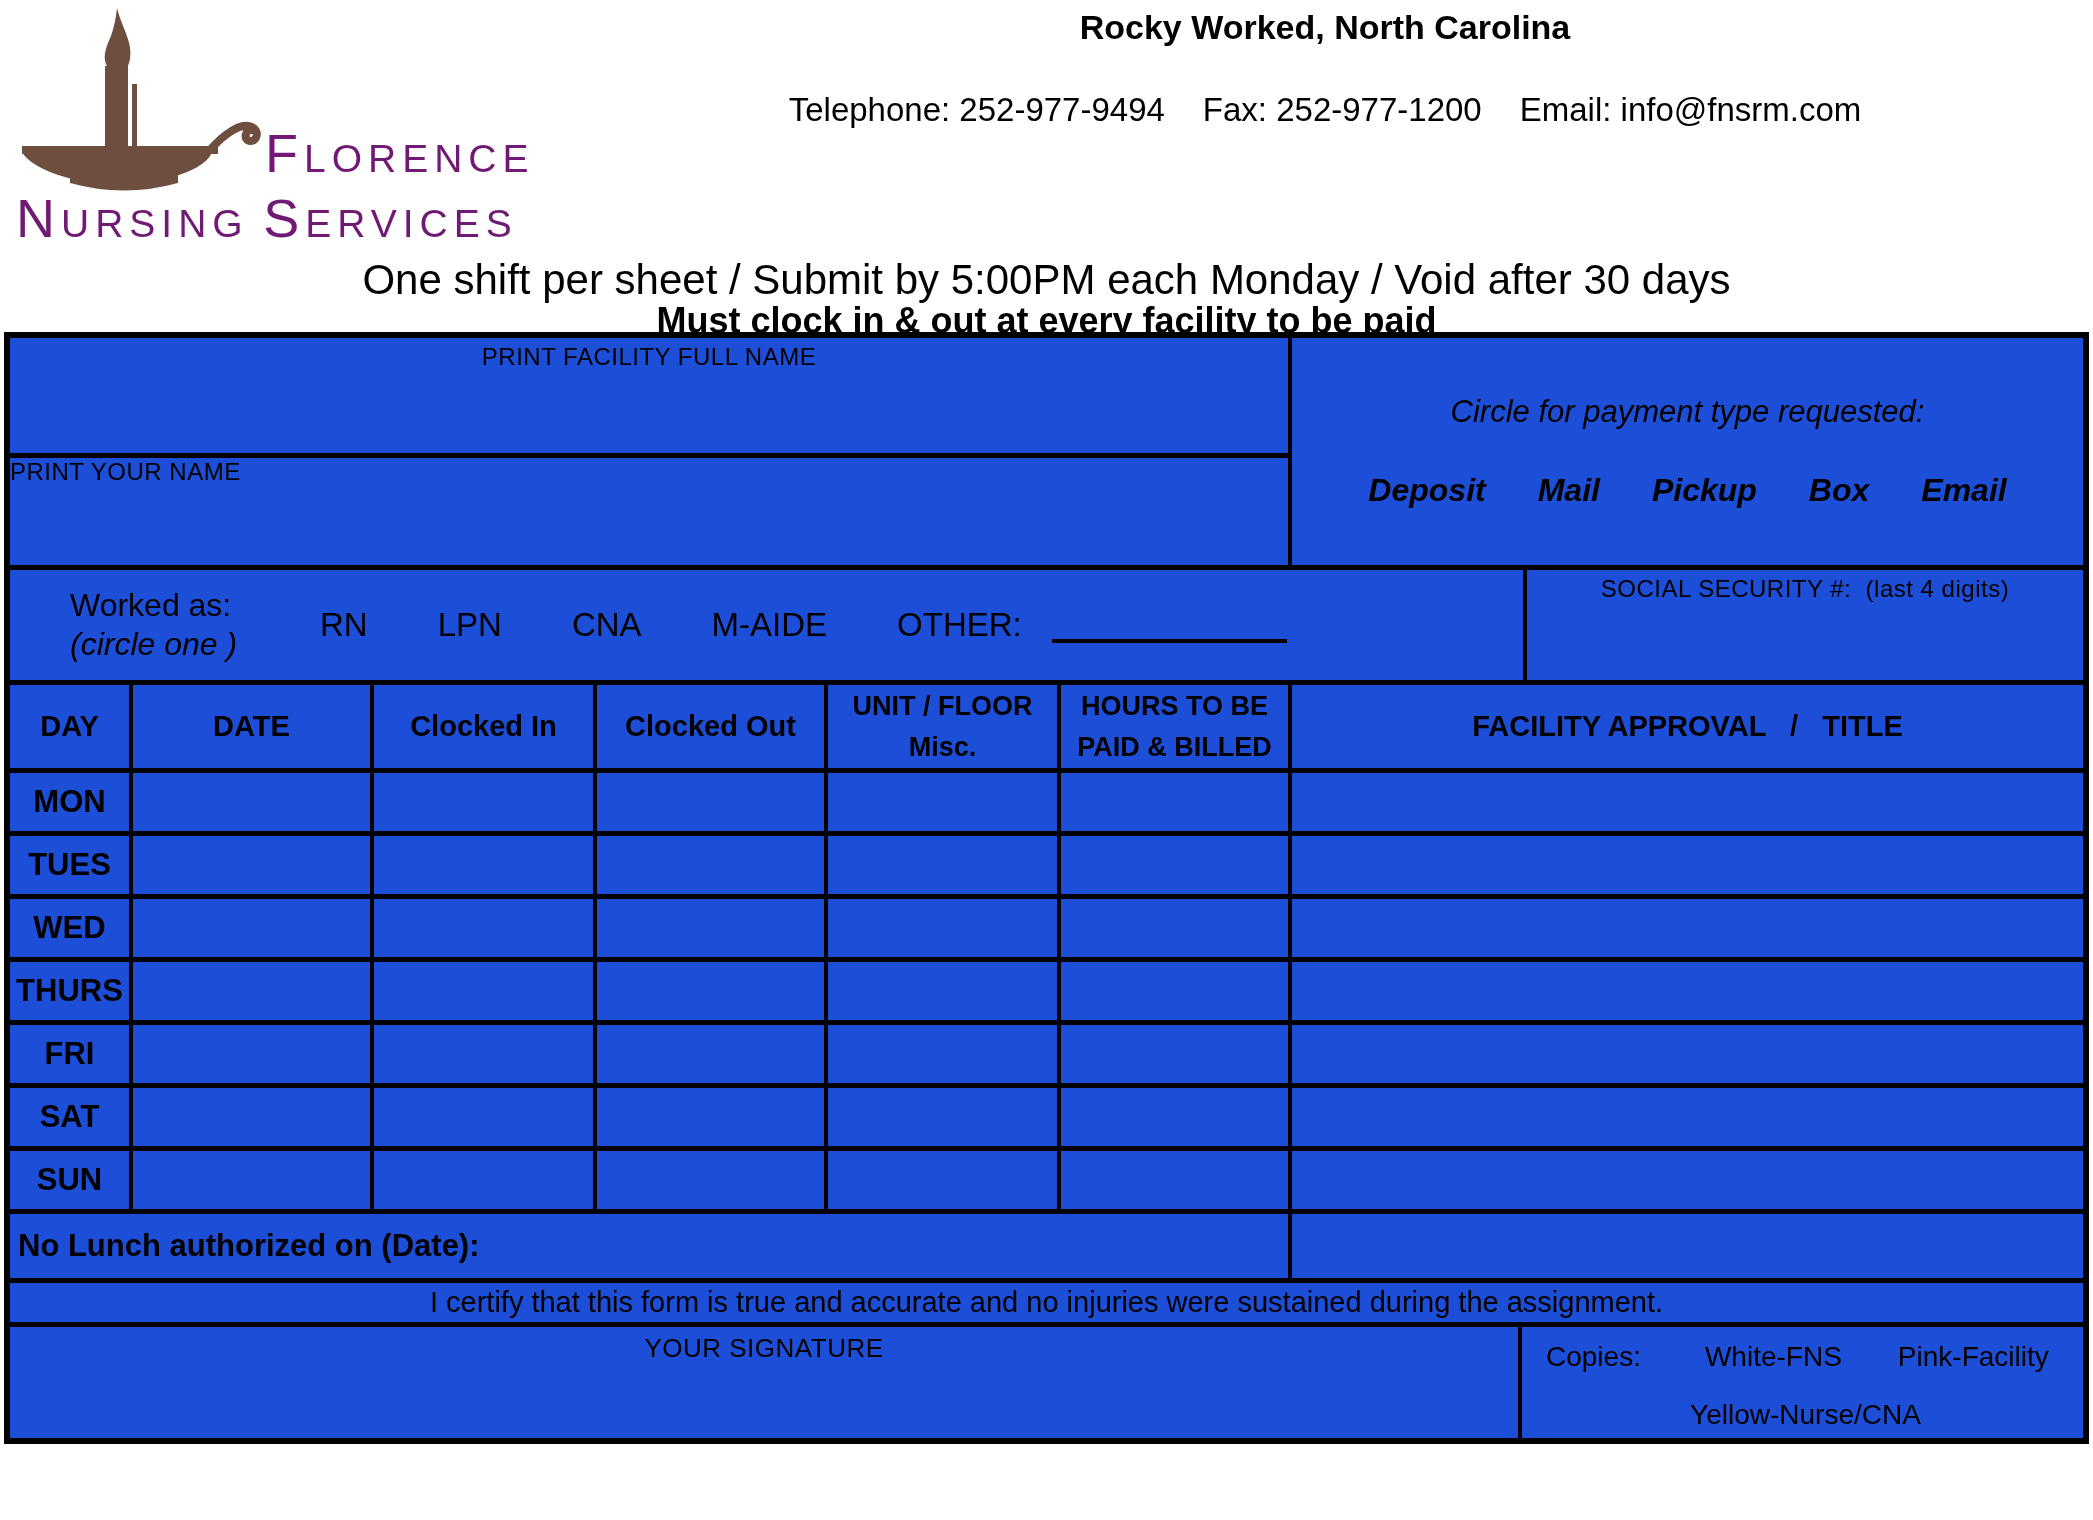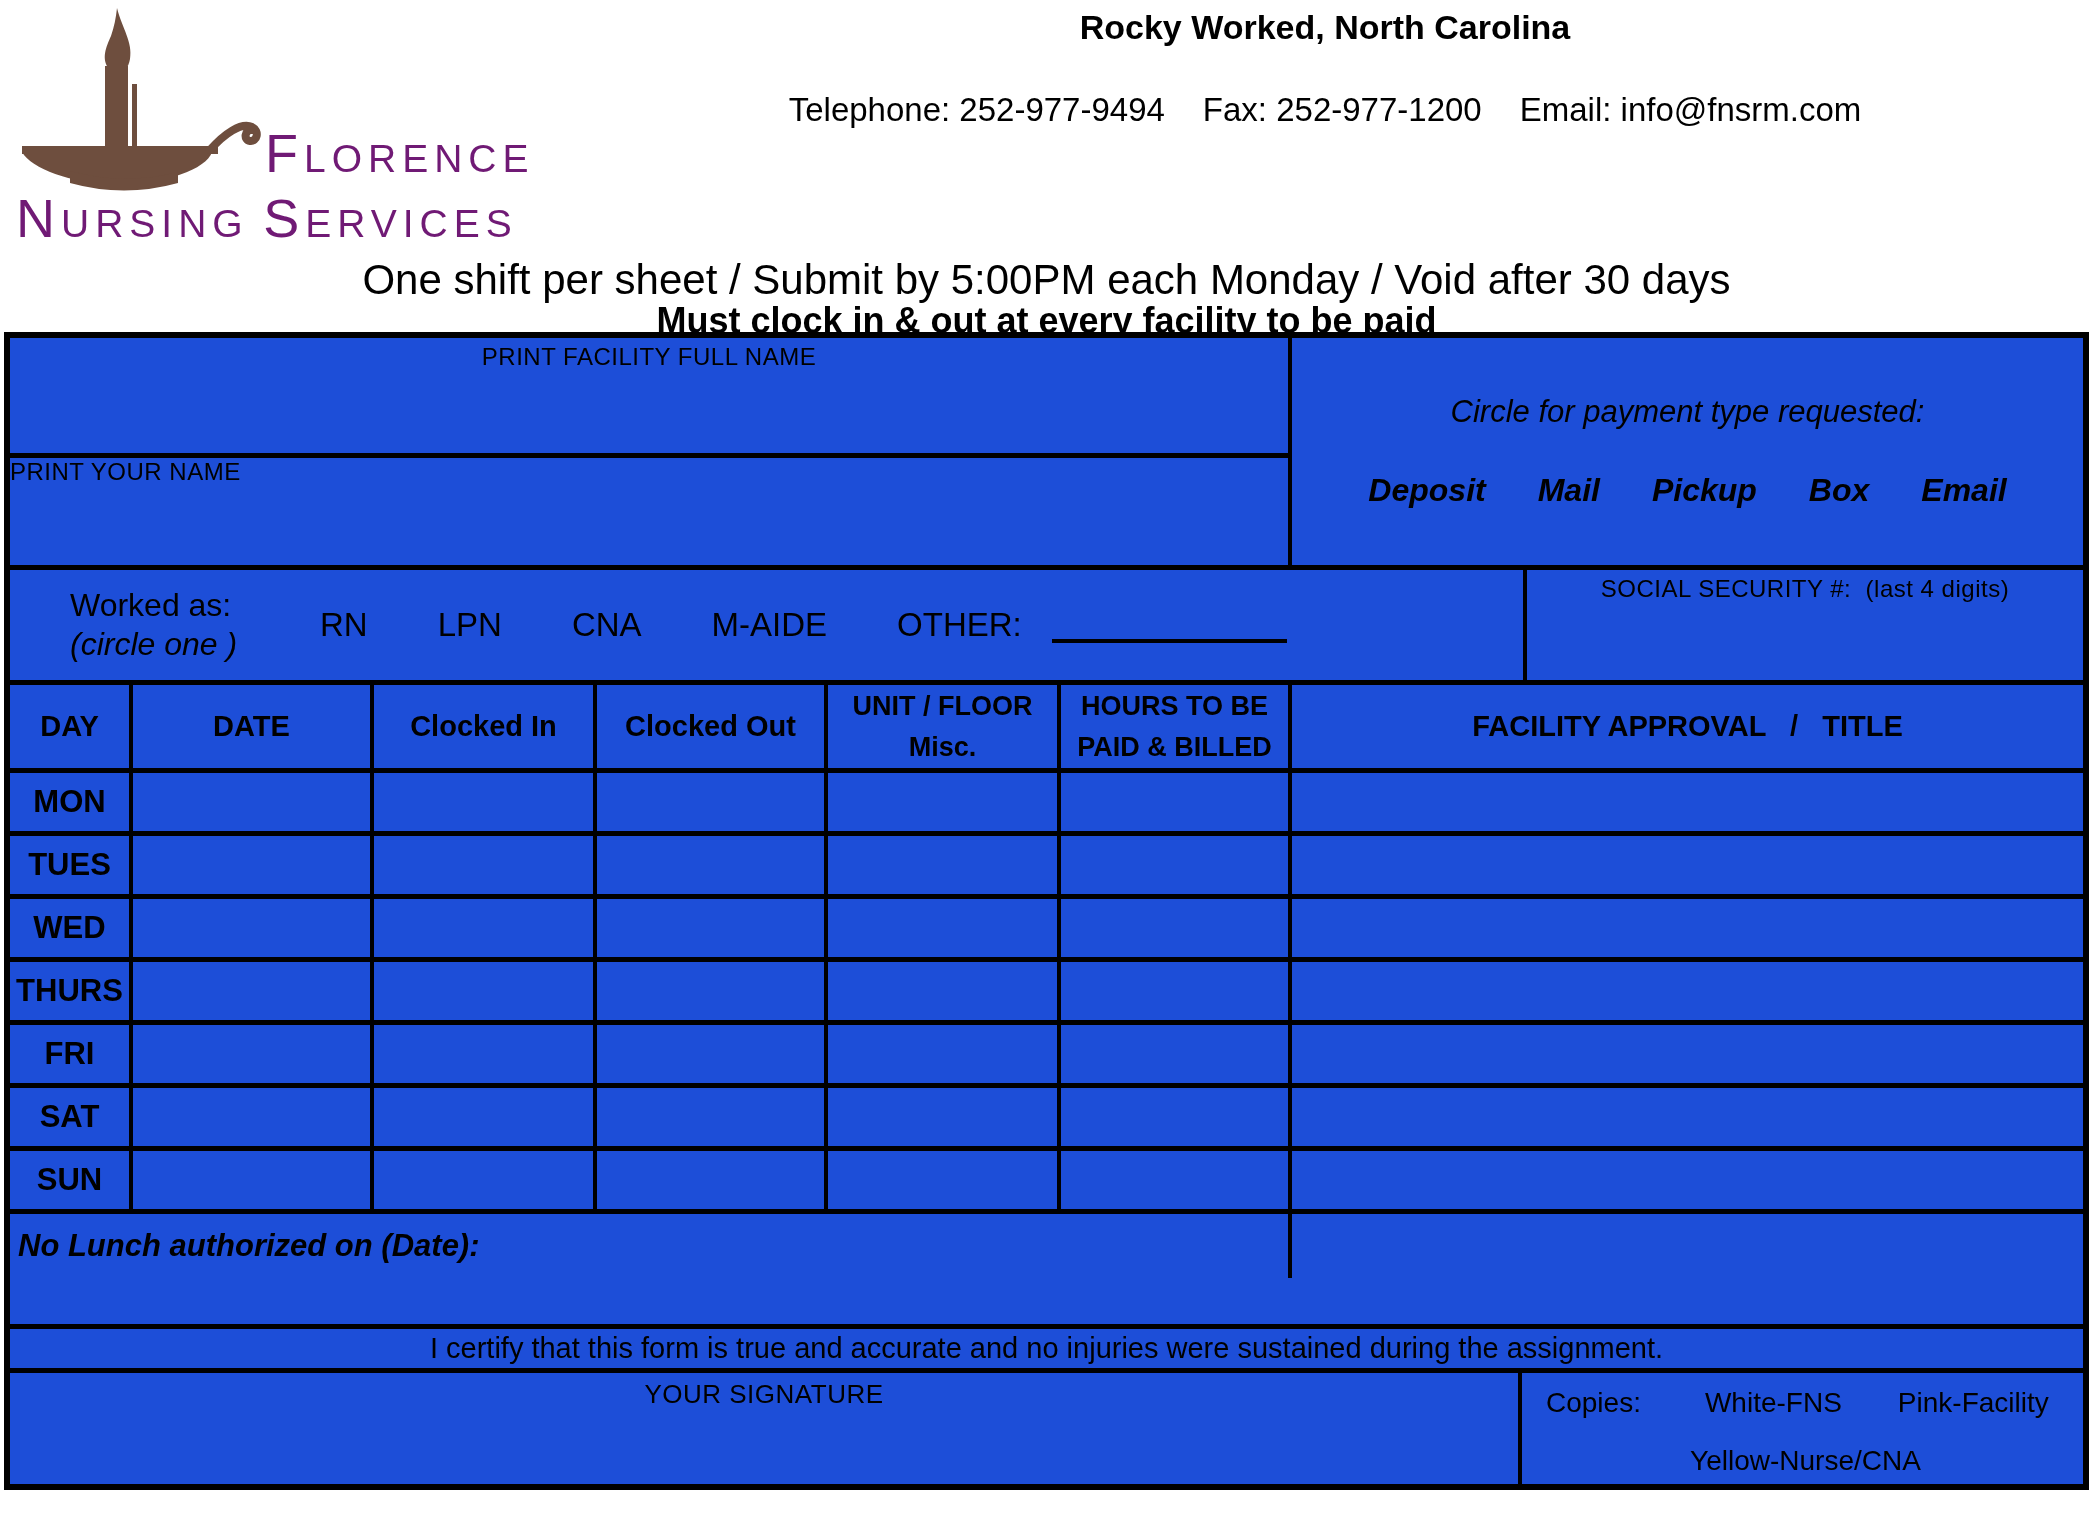--- a/index.html
+++ b/index.html
@@ -62,25 +62,25 @@
   .c-in    { flex:0 0 223px; }
   .c-out   { flex:0 0 231px; }
   .c-unit  { flex:0 0 233px; }
   .c-hours { flex:0 0 231px; }
   .hc { display:flex; flex-direction:column; justify-content:center; align-items:center; text-align:center; font-weight:bold; font-size:29px; line-height:1.5; }
   .hc .small2 { font-size:27px; }
   .hc .pre { white-space:pre; }
   .daycell { display:flex; align-items:center; justify-content:center; font-weight:bold; font-size:31px; }
 
   
-  .rowL { height:69px;font-style:italic; }
+  .rowL { height:69px; }
   .lunch-left { flex:0 0 1282px; border-right:4px solid #000; display:flex; align-items:center; padding-left:8px; }
   .lunch-label { font-weight:bold; font-size:31px; }
   .lunch-input { flex:1; height:100%; }
-  .rowC { height:44px; align-items:center; justify-content:center; text-align:right; font-size:29px;margin-top:46px; }
+  .rowC { height:44px; align-items:center; justify-content:center; text-align:right; font-size:29px; }
   .rowS { height:116px; }
   .sig-left { flex:0 0 1512px; border-right:4px solid #000; text-align:center; padding-top:6px; }
   .sig-label { font-size:26px; letter-spacing:0.5px; }
   .copies { flex:1; padding:14px 18px 0 24px; font-size:28px; }
   .copies-l1 { display:flex; gap:56px; white-space:nowrap; }
   .copies-l1 .gap-big { margin-left:8px; }
   .copies-l2 { text-align:center; margin-top:26px; }
 </style>
 </head>
 <body>

